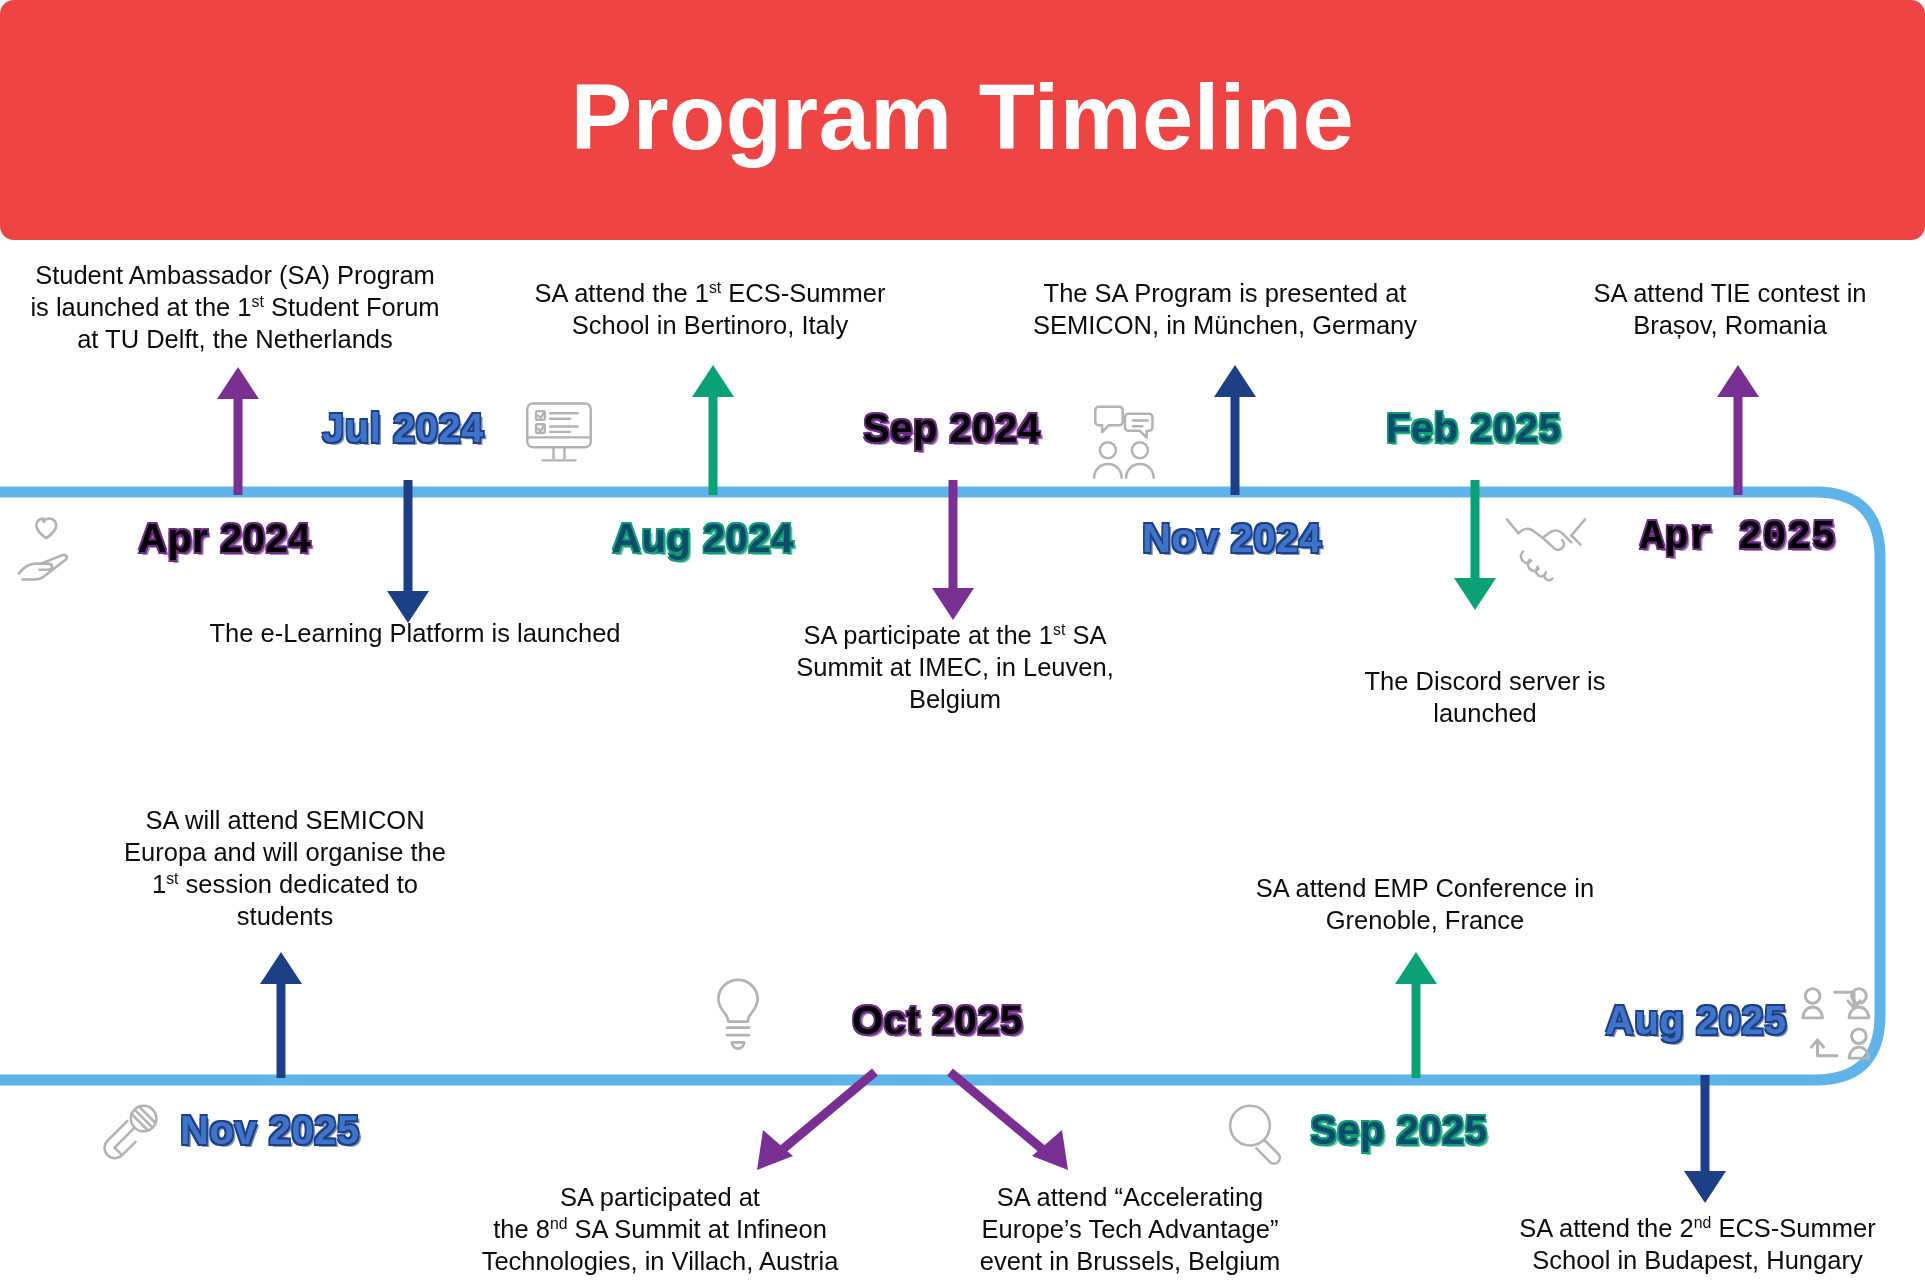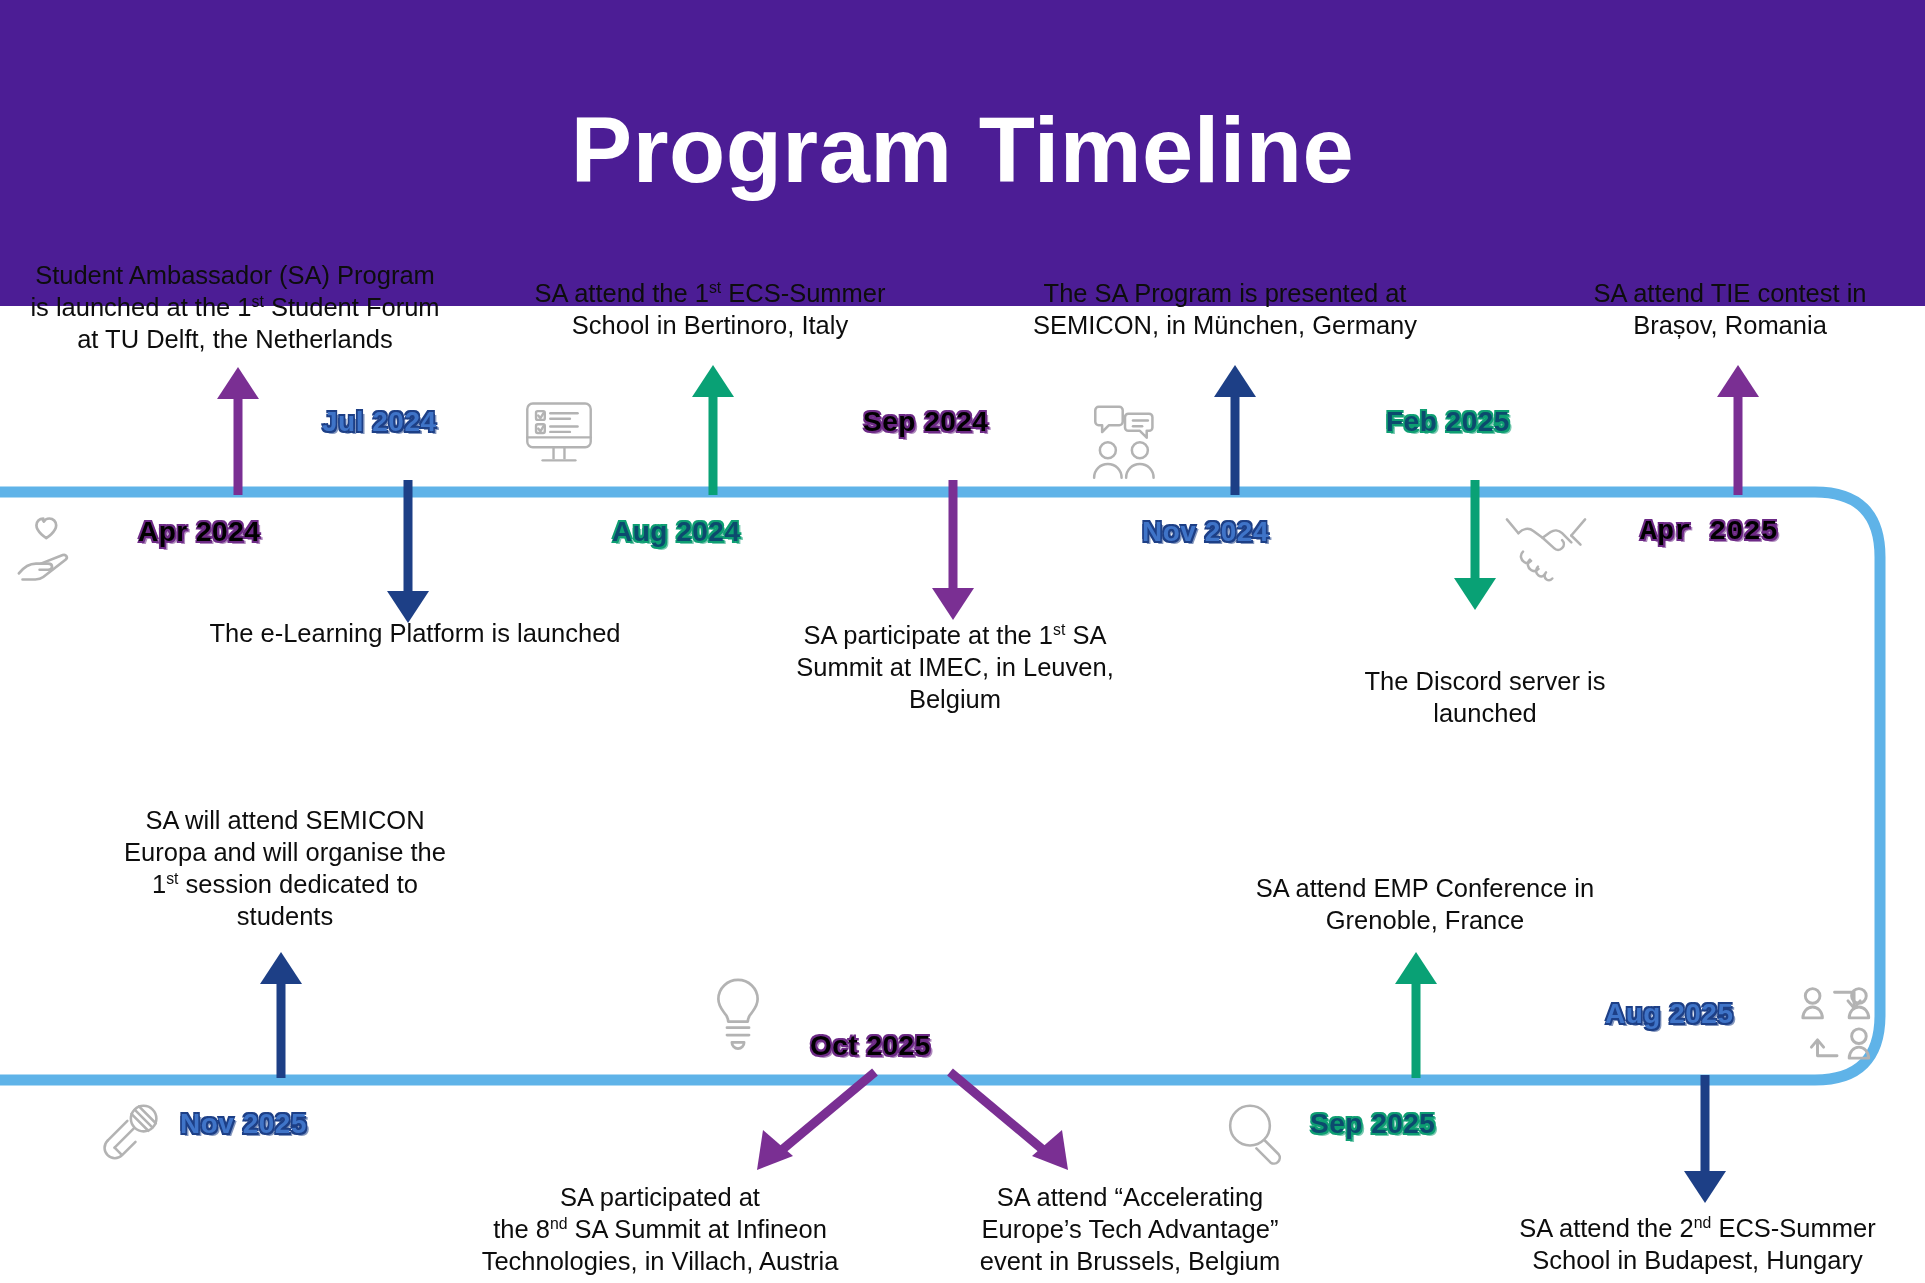--- a/index.html
+++ b/index.html
@@ -7,44 +7,44 @@
     width: 1925px; height: 1283px;
     background: #ffffff;
     font-family: "Liberation Sans", sans-serif;
     overflow: hidden;
   }
   #root { position: relative; width: 1925px; height: 1283px; }
 
   
   .header {
     position: absolute; left: 0; top: 0;
-    width: 1925px; height: 306px;
-    background: #4c1d95;
-    display: flex; align-items: center; justify-content: center;
+    width: 1925px; height: 240px;
+    background: #ef4444;
+    display: flex; align-items: center; justify-content: center; border-radius: 14px;
   }
   .header-title {
     color: #ffffff;
     font-size: 92px;
     font-weight: bold;
     letter-spacing: 0.5px;
     line-height: 1;
     margin-top: -6px;
   }
 
   
   .timeline-svg { position: absolute; left: 0; top: 0; width: 1925px; height: 1283px; pointer-events: none; }
 
   
   .arrow { position: absolute; }
   .arrow svg { display: block; overflow: visible; }
 
   
   .date-chip {
     position: absolute;
-    font-size: 28px;
+    font-size: 40px;
     font-weight: bold;
     white-space: nowrap;
     letter-spacing: 0.5px;
     line-height: 1;
   }
   .date-chip.blue {
     color: #3f74c8;
     text-shadow:
       -1.6px -1.6px 0 #1d3f86, 1.6px -1.6px 0 #1d3f86,
       -1.6px  1.6px 0 #1d3f86, 1.6px  1.6px 0 #1d3f86,
@@ -274,21 +274,21 @@
   </div>
 
   <div class="date-chip purple" style="left:138px; top:518px;">Apr 2024</div>
   <div class="date-chip blue" style="left:322px; top:408px;">Jul 2024</div>
   <div class="date-chip green" style="left:612px; top:518px;">Aug 2024</div>
   <div class="date-chip purple" style="left:863px; top:408px;">Sep 2024</div>
   <div class="date-chip blue" style="left:1142px; top:518px;">Nov 2024</div>
   <div class="date-chip green" style="left:1386px; top:408px;">Feb 2025</div>
   <div class="date-chip purple" style="left:1640px; top:518px;font-family:Liberation Mono, monospace;">Apr 2025</div>
 
-  <div class="date-chip purple" style="left:810px; top:1000px;margin-top:32px;">Oct 2025</div>
+  <div class="date-chip purple" style="left:852px; top:1000px;">Oct 2025</div>
   <div class="date-chip blue" style="left:1605px; top:1000px;">Aug 2025</div>
   <div class="date-chip blue" style="left:180px; top:1110px;">Nov 2025</div>
   <div class="date-chip green" style="left:1310px; top:1110px;">Sep 2025</div>
 
   <div class="caption" style="left:0px; top:260px; width:470px;">
     <div>Student Ambassador (SA) Program</div>
     <div><span>is launched at the 1</span><sup>st</sup><span> Student Forum</span></div>
     <div>at TU Delft, the Netherlands</div>
   </div>
 

